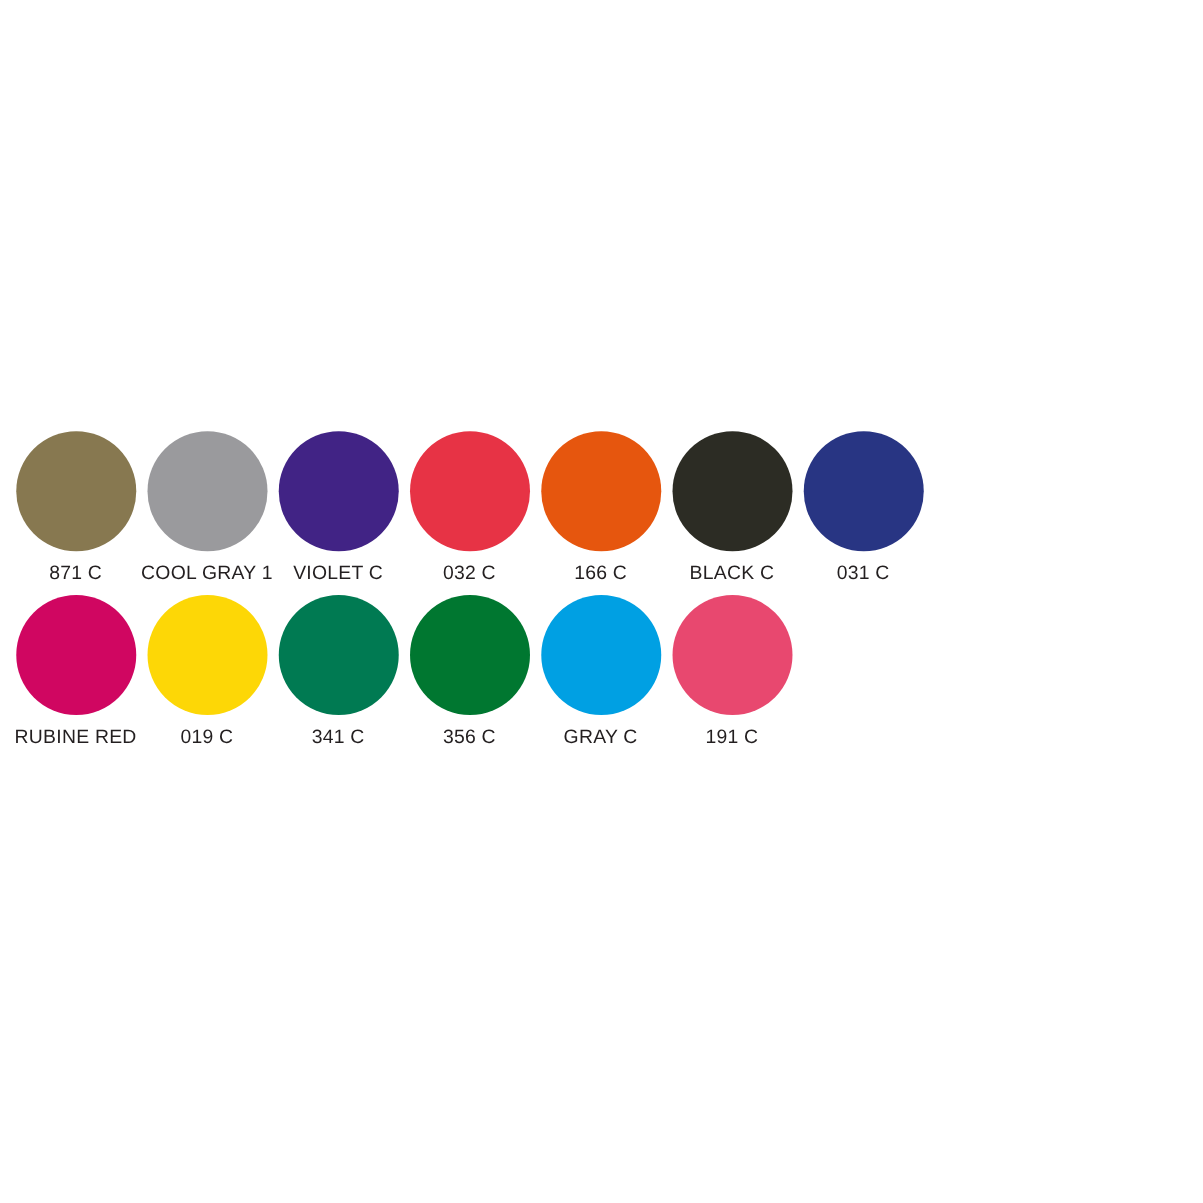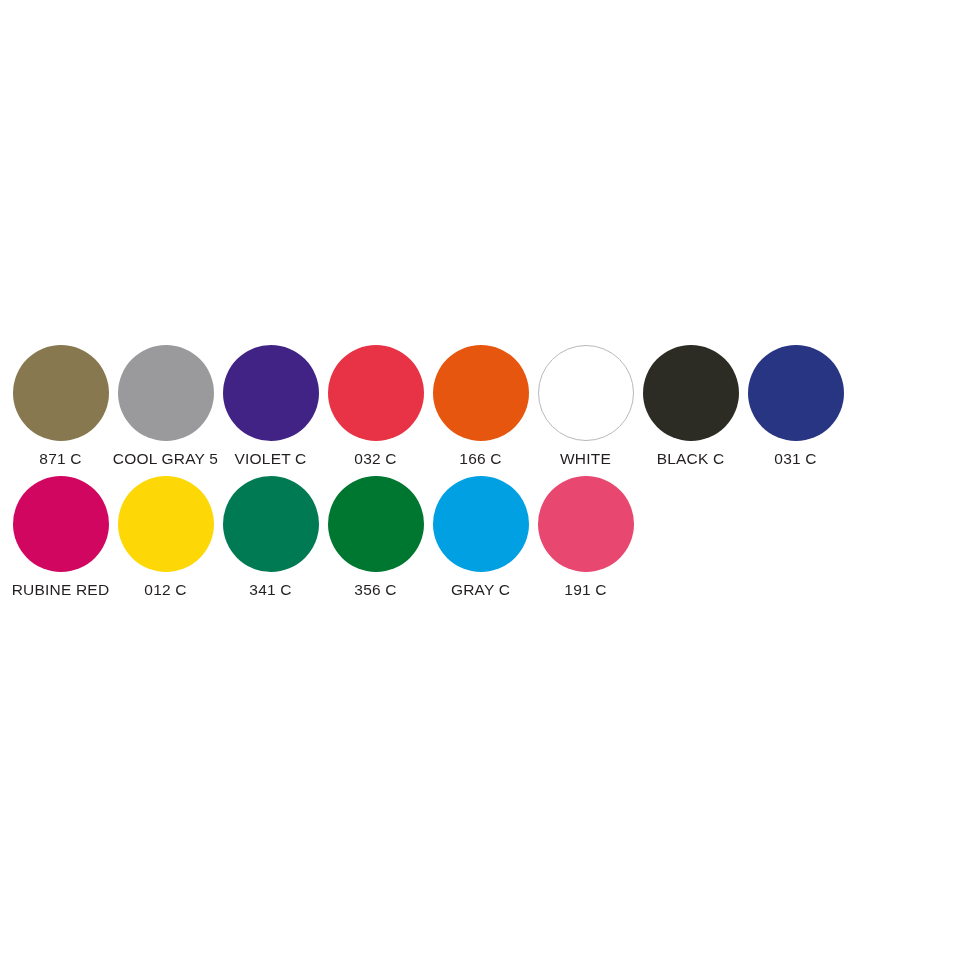--- a/index.html
+++ b/index.html
@@ -76,56 +76,52 @@
 <div id="palette-board">
   <div class="swatch-rows">
 
     <div class="swatch-row">
       <div class="swatch-cell">
         <div class="swatch-dot" style="background-color: rgb(135, 120, 80);"></div>
         <div class="swatch-label">871 C</div>
       </div>
       <div class="swatch-cell">
         <div class="swatch-dot" style="background-color: rgb(154, 154, 157);"></div>
-        <div class="swatch-label">COOL GRAY 5</div>
+        <div class="swatch-label">COOL GRAY 1</div>
       </div>
       <div class="swatch-cell">
         <div class="swatch-dot" style="background-color: rgb(65, 35, 133);"></div>
         <div class="swatch-label">VIOLET C</div>
       </div>
       <div class="swatch-cell">
         <div class="swatch-dot" style="background-color: rgb(231, 51, 69);"></div>
         <div class="swatch-label">032 C</div>
       </div>
       <div class="swatch-cell">
         <div class="swatch-dot" style="background-color: rgb(230, 86, 14);"></div>
         <div class="swatch-label">166 C</div>
-      </div>
-      <div class="swatch-cell">
-        <div class="swatch-dot outlined" style="background-color: rgb(255, 255, 255);"></div>
-        <div class="swatch-label">WHITE</div>
       </div>
       <div class="swatch-cell">
         <div class="swatch-dot" style="background-color: rgb(44, 44, 36);"></div>
         <div class="swatch-label">BLACK C</div>
       </div>
       <div class="swatch-cell">
         <div class="swatch-dot" style="background-color: rgb(40, 53, 131);"></div>
         <div class="swatch-label">031 C</div>
       </div>
     </div>
 
     <div class="swatch-row">
       <div class="swatch-cell">
         <div class="swatch-dot" style="background-color: rgb(208, 6, 97);"></div>
         <div class="swatch-label">RUBINE RED</div>
       </div>
       <div class="swatch-cell">
         <div class="swatch-dot" style="background-color: rgb(253, 215, 6);"></div>
-        <div class="swatch-label">012 C</div>
+        <div class="swatch-label">019 C</div>
       </div>
       <div class="swatch-cell">
         <div class="swatch-dot" style="background-color: rgb(0, 122, 82);"></div>
         <div class="swatch-label">341 C</div>
       </div>
       <div class="swatch-cell">
         <div class="swatch-dot" style="background-color: rgb(0, 119, 48);"></div>
         <div class="swatch-label">356 C</div>
       </div>
       <div class="swatch-cell">

